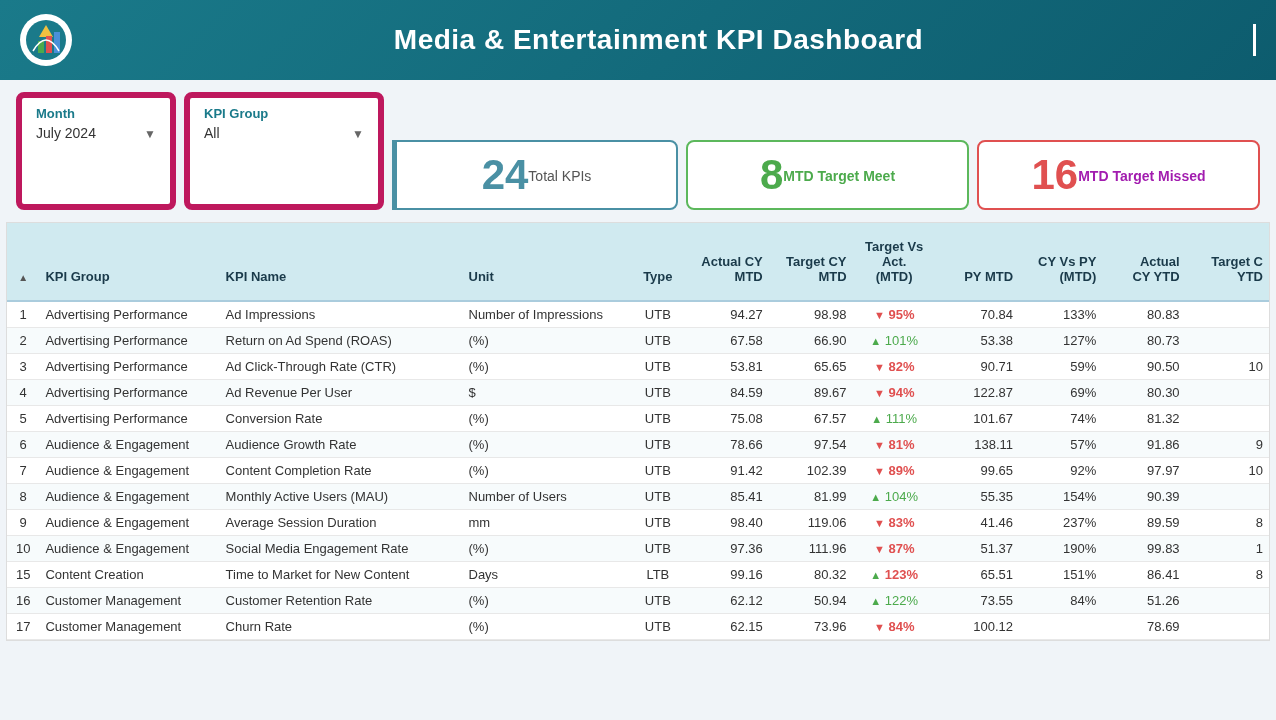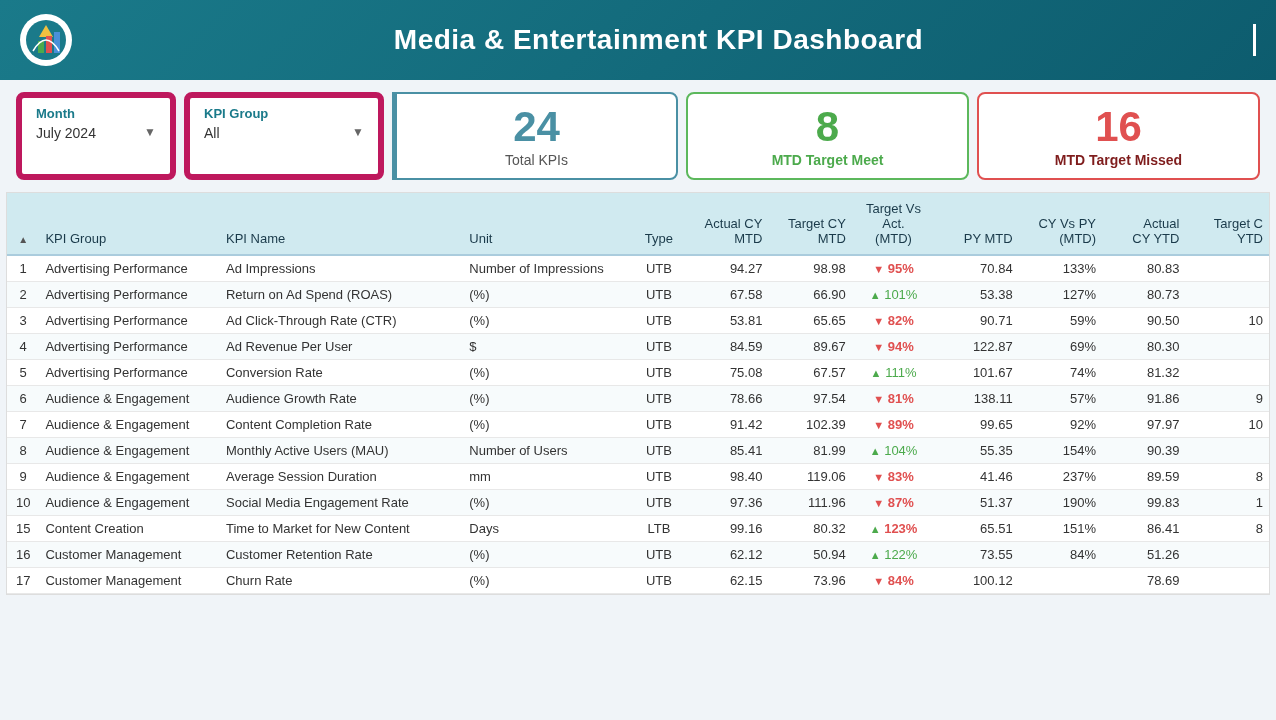--- a/index.html
+++ b/index.html
@@ -54,40 +54,41 @@
     }
     .filter-card label {
       display: block;
       font-size: 13px;
       font-weight: bold;
       color: #1a7a8a;
       margin-bottom: 4px;
     }
     .filter-select {
       display: flex;
-      align-items: flex-start;
+      align-items: flex-end;
       justify-content: space-between;
       cursor: pointer;
       gap: 12px;
     }
     .filter-select span {
       font-size: 14px;
       color: #333;
     }
     .filter-select .chevron { color: #666; font-size: 12px; }
 
     .stat-card {
       border-radius: 8px;
       padding: 10px 20px;
       display: flex;
-      flex-direction: column;
+      flex-direction: row;
       align-items: center;
       justify-content: center;
       min-width: 180px;
       flex: 1;
+      margin-top: 48px;
     }
     .stat-card.total {
       background: white;
       border-left: 5px solid #4a90a4;
       border-radius: 0 8px 8px 0;
       border-top: 2px solid #4a90a4;
       border-bottom: 2px solid #4a90a4;
       border-right: 2px solid #4a90a4;
     }
     .stat-card.meet {
@@ -106,41 +107,41 @@
     .stat-card.total .stat-number { color: #4a90a4; }
     .stat-card.meet .stat-number { color: #4caa4c; }
     .stat-card.missed .stat-number { color: #e05050; }
     .stat-label {
       font-size: 14px;
       color: #555;
       text-align: center;
       margin-top: 2px;
     }
     .stat-card.meet .stat-label { color: #4caa4c; font-weight: bold; }
-    .stat-card.missed .stat-label { color: #7f1d1d; font-weight: bold; }
+    .stat-card.missed .stat-label { color: #a21caf; font-weight: bold; }
 
     
     .table-container {
       margin: 0 6px;
       background: white;
       border: 1px solid #ddd;
       overflow-x: auto;
     }
     table {
       width: 100%;
       border-collapse: collapse;
       font-size: 13px;
     }
     thead tr {
       background: #d0eaf0;
     }
     thead th {
-      padding: 8px 6px;
+      padding: 16px 6px;
       text-align: left;
-      font-weight: normal;
+      font-weight: bold;
       color: #1a3a4a;
       border-bottom: 2px solid #aaccdd;
       white-space: nowrap;
       vertical-align: bottom;
     }
     thead th.center { text-align: center; }
     thead th.right { text-align: right; }
 
     tbody tr:nth-child(even) { background: #f7fbfc; }
     tbody tr:nth-child(odd) { background: #ffffff; }

